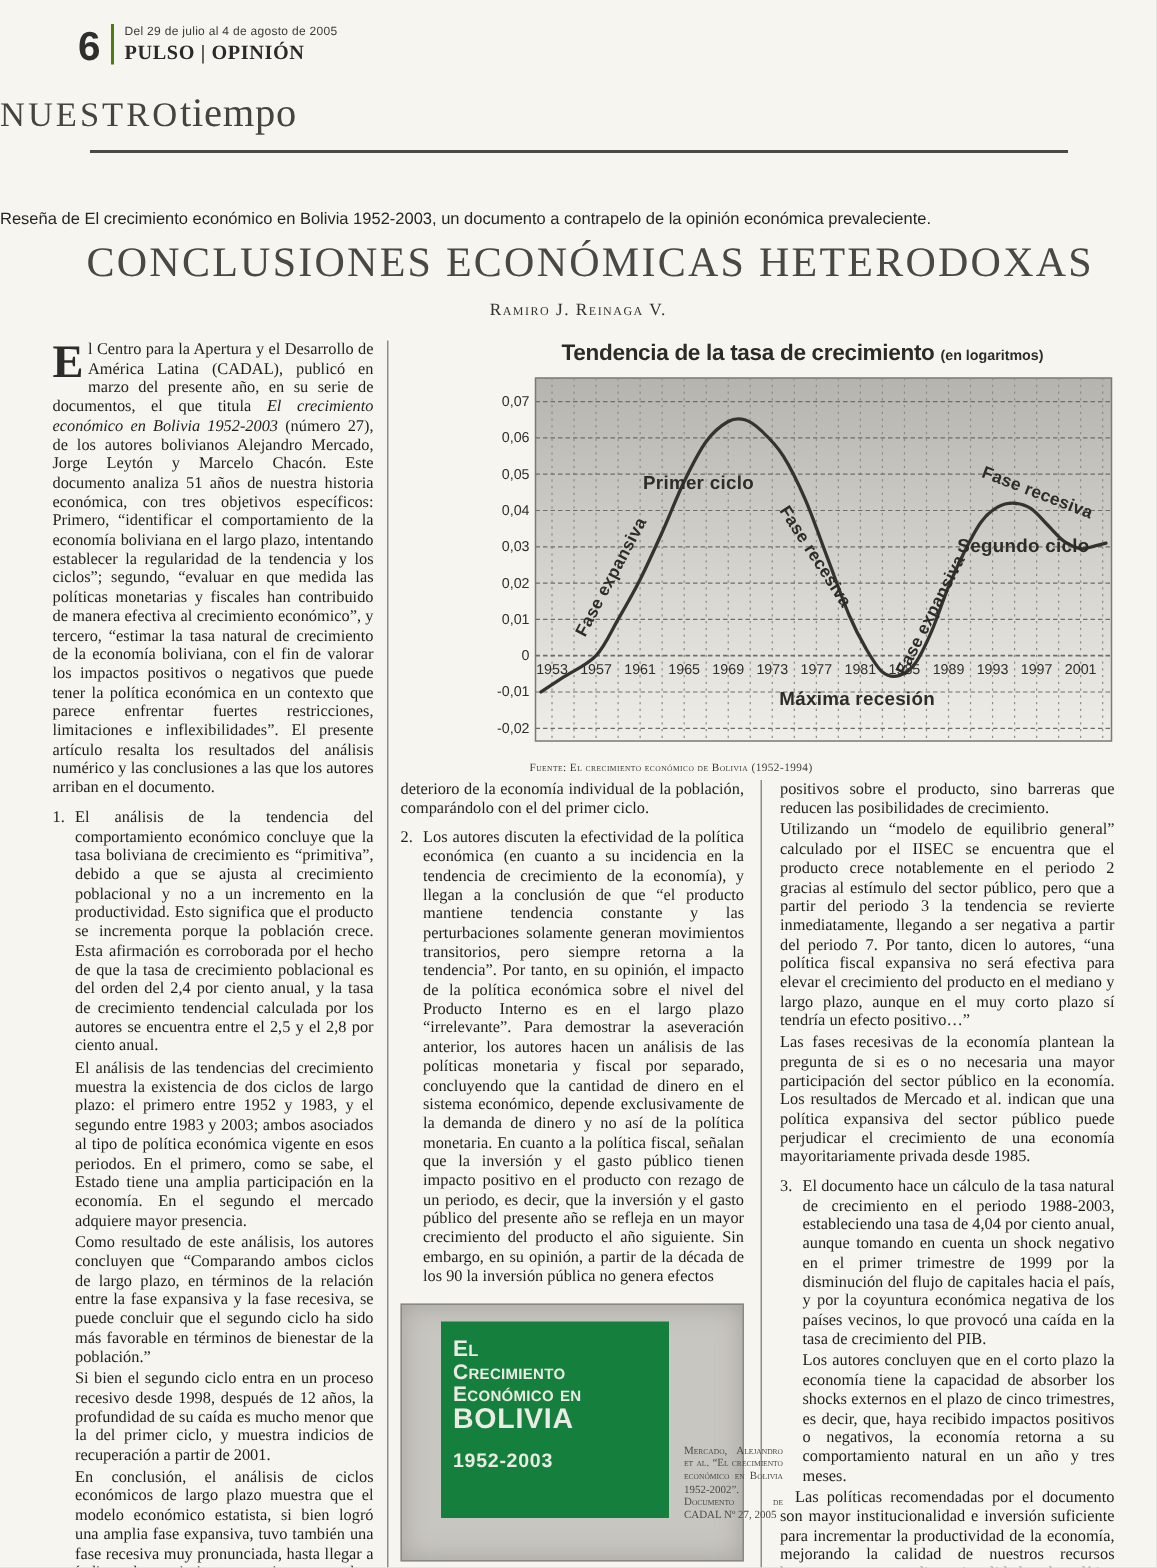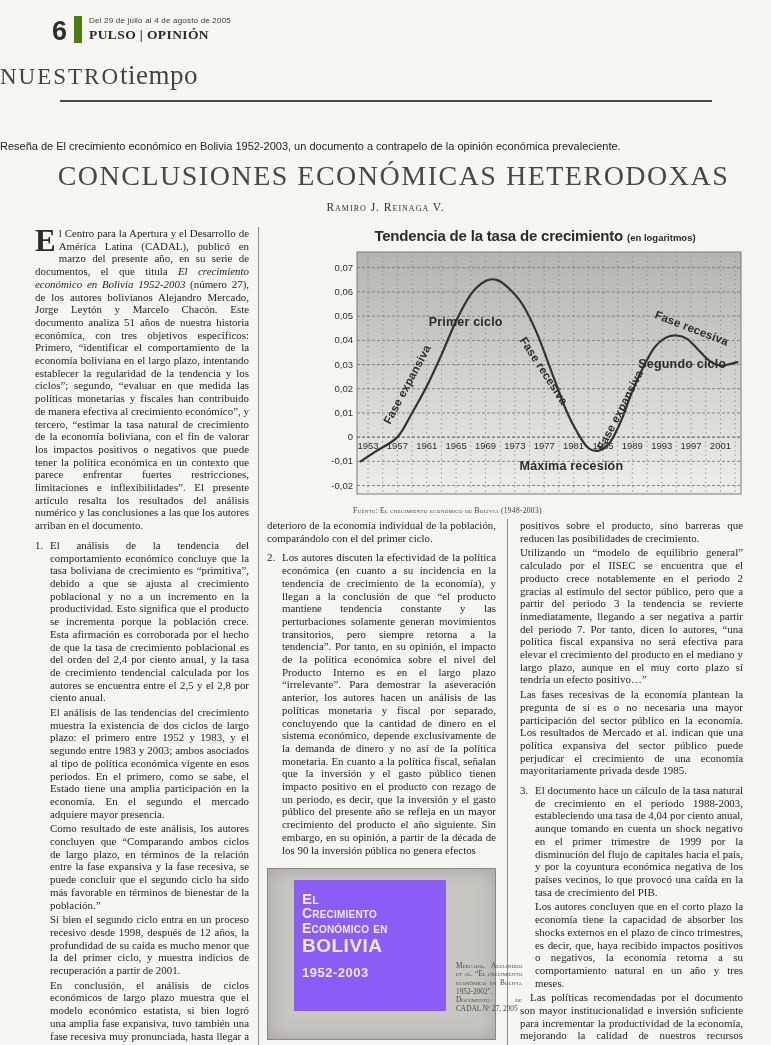--- a/index.html
+++ b/index.html
@@ -9,21 +9,21 @@
     margin:0 auto;
     background:#f6f5f0;
     color:#1f1f1d;
     font-family:"Liberation Serif",serif;
     overflow:hidden;
     box-sizing:border-box;
   }
   
   .page-header{display:flex;align-items:flex-start;margin:16px 0 0 52px;}
   .pagenum{font-family:"Liberation Sans",sans-serif;font-size:27px;font-weight:bold;color:#2e2e2c;line-height:30px;padding-right:7px;}
-  .header-lines{border-left:8px solid #4d7c0f;padding-left:7px;}
+  .header-lines{border-left:2px solid #4d7c0f;padding-left:7px;}
   .header-date{font-family:"Liberation Sans",sans-serif;font-size:8px;color:#3a3a38;letter-spacing:.2px;}
   .header-section{font-family:"Liberation Serif",serif;font-size:13.5px;font-weight:bold;color:#2a2a28;letter-spacing:.4px;margin-top:2px;}
   
   .masthead{text-align:left;margin-top:14px;color:#45443f;}
   .masthead .mh1{font-family:"Liberation Serif",serif;font-size:23px;letter-spacing:2px;}
   .masthead .mh2{font-family:"Liberation Serif",serif;font-size:27px;letter-spacing:.5px;}
   .top-rule{border:none;border-top:2.5px solid #4a4a46;width:652px;margin:9px auto 0 auto;}
   
   .standfirst{font-family:"Liberation Sans",sans-serif;font-size:11px;font-weight:normal;color:#252523;text-align:left;margin-top:38px;}
   .headline{font-family:"Liberation Serif",serif;font-weight:400;font-size:28px;letter-spacing:1.5px;color:#494845;text-align:center;margin:8px 0 0 0;padding-left:16px;}
@@ -44,21 +44,21 @@
   .list-item .item-body{flex:1;min-width:0;}
   .closing{margin-top:11px;text-indent:10px;}
   .endmark{color:#111;font-size:10px;margin-left:4px;}
   
   .chart-box{width:424px;margin:0 0 4px 56px;}
   .chart-title{font-family:"Liberation Sans",sans-serif;font-weight:bold;font-size:15px;letter-spacing:-.2px;color:#2b2b28;text-align:center;margin-bottom:4px;}
   .chart-title .note{font-size:9.5px;letter-spacing:0;}
   .chart-source{font-variant:small-caps;font-size:7.5px;letter-spacing:.3px;color:#3c3c3a;margin:2px 0 0 30px;}
   
   .book-fig{position:relative;width:100%;height:172px;margin-top:10px;background:#c8c6c1;border:1px solid #8a8883;box-sizing:border-box;box-shadow:inset 0 0 18px rgba(120,118,112,.45);}
-  .book-cover{position:absolute;left:26px;top:11px;width:152px;height:131px;background:#8b5cf6;color:#eceae4;font-family:"Liberation Sans",sans-serif;box-sizing:border-box;padding:11px 8px;}
+  .book-cover{position:absolute;left:26px;top:11px;width:152px;height:131px;background:#15803d;color:#eceae4;font-family:"Liberation Sans",sans-serif;box-sizing:border-box;padding:11px 8px;}
   .bc-line{font-variant:small-caps;font-weight:bold;font-size:14px;line-height:15px;letter-spacing:.2px;}
   .bc-line.first{font-size:15px;}
   .bc-line.big{font-variant:normal;font-size:19px;line-height:20px;letter-spacing:.5px;}
   .bc-years{font-weight:bold;font-size:13px;margin-top:11px;letter-spacing:.5px;}
   .book-caption{position:absolute;left:188px;bottom:26px;width:66px;font-variant:small-caps;font-size:7.3px;line-height:8.6px;color:#4a4a46;}
 </style>
 </head>
 <body>
 
 <div class="page">
@@ -169,21 +169,21 @@
             <text x="397.4416826003827" y="201.12999999999997" text-anchor="middle" font-size="9.5" fill="#2e2e2c" font-family="&quot;Liberation Sans&quot;, sans-serif">2001</text>
             <path d="M 37.67112810707457 213.32999999999998 C 40.118546845124285 211.71666666666664, 46.23709369024857 207.6833333333333, 52.355640535372864 203.64999999999998 C 58.474187380497156 199.61666666666665, 68.26386233269602 195.5833333333333, 74.3824091778203 189.12999999999997 C 80.50095602294459 182.67666666666665, 84.17208413001917 173.4, 89.0669216061186 164.93 C 93.96175908221802 156.46, 98.85659655831746 147.98999999999998, 103.75143403441689 138.30999999999997 C 108.64627151051631 128.62999999999997, 113.54110898661575 117.73999999999998, 118.43594646271518 106.84999999999998 C 123.3307839388146 95.95999999999998, 128.22562141491403 83.05333333333333, 133.12045889101347 72.97 C 138.0152963671129 62.88666666666667, 142.91013384321232 53.005, 147.80497131931176 46.35 C 152.6998087954112 39.695, 158.20650095602304 35.459999999999994, 162.48948374761005 33.03999999999999 C 166.77246653919707 30.61999999999999, 169.8317399617592 30.82166666666666, 173.50286806883378 31.82999999999999 C 177.17399617590834 32.838333333333324, 180.23326959847049 35.056666666666665, 184.5162523900575 39.089999999999996 C 188.79923518164452 43.12333333333333, 194.30592734225635 48.36666666666666, 199.2007648183558 56.029999999999994 C 204.09560229445523 63.69333333333333, 208.99043977055464 73.77666666666667, 213.88527724665408 85.07000000000001 C 218.78011472275352 96.36333333333334, 223.67495219885296 110.88333333333333, 228.5697896749524 123.78999999999999 C 233.46462715105184 136.69666666666666, 238.97131931166368 152.42666666666668, 243.25430210325067 162.51000000000002 C 247.53728489483765 172.59333333333336, 250.5965583173998 178.0383333333333, 254.26768642447436 184.28999999999996 C 257.9388145315489 190.54166666666663, 261.6099426386235 196.99499999999998, 265.2810707456981 200.01999999999998 C 268.9521988527727 203.045, 272.6233269598472 203.44833333333332, 276.2944550669218 202.44 C 279.9655831739964 201.43166666666667, 283.636711281071 199.01166666666666, 287.30783938814557 193.96999999999997 C 290.97896749522016 188.92833333333328, 294.65009560229464 180.65999999999997, 298.32122370936924 172.18999999999997 C 301.99235181644383 163.71999999999997, 305.66347992351837 152.0233333333333, 309.33460803059296 143.14999999999998 C 313.00573613766755 134.27666666666664, 316.6768642447421 126.20999999999998, 320.3479923518167 118.94999999999999 C 324.0191204588913 111.69, 327.6902485659658 104.42999999999999, 331.3613766730404 99.58999999999999 C 335.032504780115 94.74999999999999, 338.70363288718954 91.92666666666665, 342.37476099426414 89.90999999999998 C 346.04588910133873 87.89333333333332, 349.71701720841327 87.28833333333331, 353.38814531548786 87.48999999999998 C 357.05927342256246 87.69166666666665, 360.730401529637 88.69999999999999, 364.4015296367116 91.11999999999999 C 368.0726577437862 93.53999999999999, 371.74378585086066 98.38, 375.41491395793525 102.00999999999999 C 379.08604206500985 105.63999999999999, 382.75717017208444 110.27833333333332, 386.42829827915904 112.89999999999999 C 390.09942638623363 115.52166666666666, 394.3824091778206 117.13499999999999, 397.4416826003827 117.74 C 400.5009560229448 118.345, 401.96940726577475 117.13499999999999, 404.7839388145319 116.52999999999999 C 407.59847036328904 115.92499999999998, 412.73804971319316 114.51333333333332, 414.3288718929254 114.10999999999999" fill="none" stroke="#33332f" stroke-width="2.2" stroke-linecap="round"></path>
             <text x="142.66539196940704" y="77.81" text-anchor="middle" font-size="12.5" fill="#2c2c28" font-family="&quot;Liberation Sans&quot;, sans-serif" font-weight="600" letter-spacing="0.2" transform="rotate(0 142.66539196940704 77.81)">Primer ciclo</text>
             <text x="87.59847036328844" y="138.30999999999997" text-anchor="middle" font-size="11.5" fill="#2c2c28" font-family="&quot;Liberation Sans&quot;, sans-serif" font-weight="600" letter-spacing="0.2" transform="rotate(-62 87.59847036328844 138.30999999999997)">Fase expansiva</text>
             <text x="217.55640535372865" y="125" text-anchor="middle" font-size="11.5" fill="#2c2c28" font-family="&quot;Liberation Sans&quot;, sans-serif" font-weight="600" letter-spacing="0.2" transform="rotate(57 217.55640535372865 125)">Fase recesiva</text>
             <text x="300.5239005736137" y="163.72" text-anchor="middle" font-size="11.5" fill="#2c2c28" font-family="&quot;Liberation Sans&quot;, sans-serif" font-weight="600" letter-spacing="0.2" transform="rotate(-63 300.5239005736137 163.72)">Fase expansiva</text>
             <text x="367.3384321223719" y="83.86" text-anchor="middle" font-size="11.5" fill="#2c2c28" font-family="&quot;Liberation Sans&quot;, sans-serif" font-weight="600" letter-spacing="0.2" transform="rotate(21 367.3384321223719 83.86)">Fase recesiva</text>
             <text x="359.26195028680684" y="120.16" text-anchor="middle" font-size="12.5" fill="#2c2c28" font-family="&quot;Liberation Sans&quot;, sans-serif" font-weight="600" letter-spacing="0.2" transform="rotate(0 359.26195028680684 120.16)">Segundo ciclo</text>
             <text x="248.39388145315542" y="221.79999999999998" text-anchor="middle" font-size="12.5" fill="#2c2c28" font-family="&quot;Liberation Sans&quot;, sans-serif" font-weight="600" letter-spacing="0.2" transform="rotate(0 248.39388145315542 221.79999999999998)">Máxima recesión</text>
           </svg>
-        <div class="chart-source">Fuente: El crecimiento económico de Bolivia (1948-2003)</div>
+        <div class="chart-source">Fuente: El crecimiento económico de Bolivia (1952-1994)</div>
       </div>
 
       <div class="two-cols">
 
         <div class="col-mid bodytext">
           <p>deterioro de la economía individual de la población, comparándolo con el del primer ciclo.</p>
           <div class="list-item">
             <span class="num">2.</span>
             <div class="item-body">
               <p>Los autores discuten la efectividad de la política económica (en cuanto a su incidencia en la tendencia de crecimiento de la economía), y llegan a la conclusión de que “el producto mantiene tendencia constante y las perturbaciones solamente generan movimientos transitorios, pero siempre retorna a la tendencia”. Por tanto, en su opinión, el impacto de la política económica sobre el nivel del Producto Interno es en el largo plazo “irrelevante”. Para demostrar la aseveración anterior, los autores hacen un análisis de las políticas monetaria y fiscal por separado, concluyendo que la cantidad de dinero en el sistema económico, depende exclusivamente de la demanda de dinero y no así de la política monetaria. En cuanto a la política fiscal, señalan que la inversión y el gasto público tienen impacto positivo en el producto con rezago de un periodo, es decir, que la inversión y el gasto público del presente año se refleja en un mayor crecimiento del producto el año siguiente. Sin embargo, en su opinión, a partir de la década de los 90 la inversión pública no genera efectos</p>

